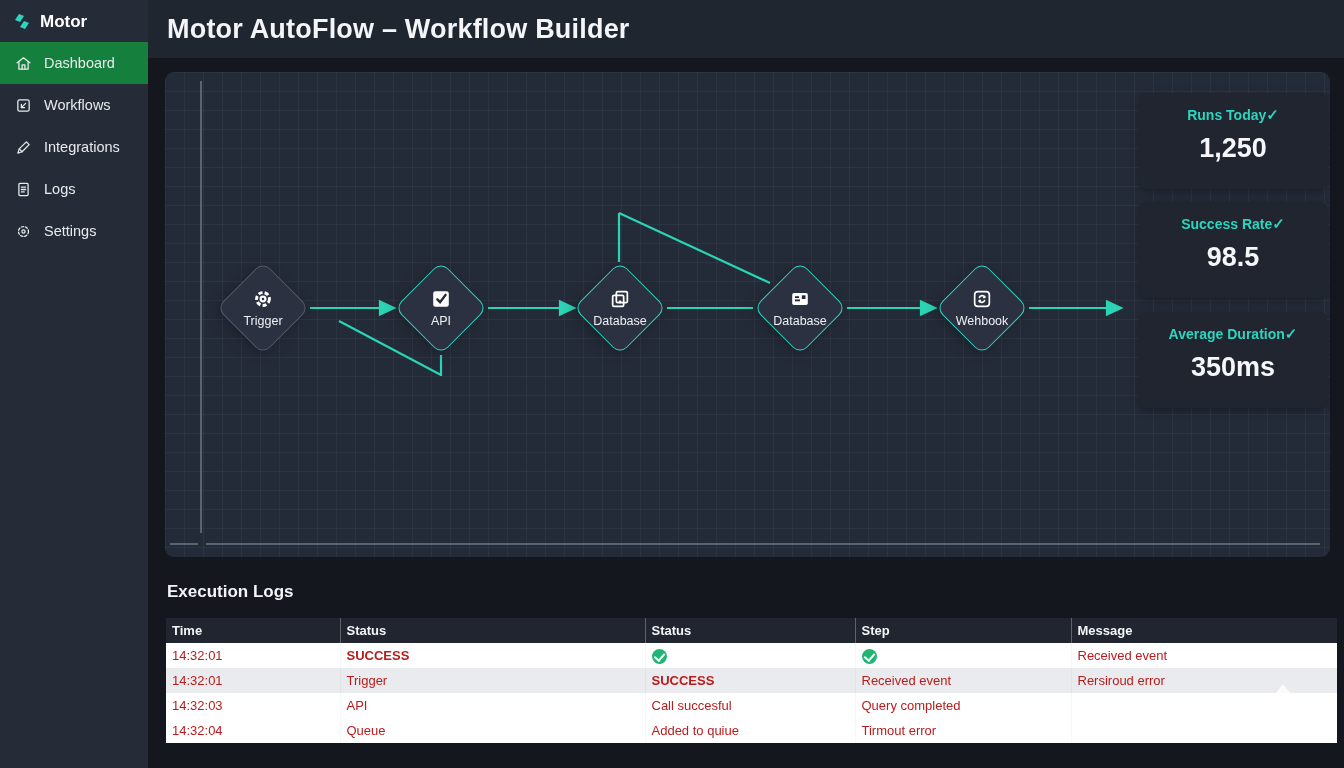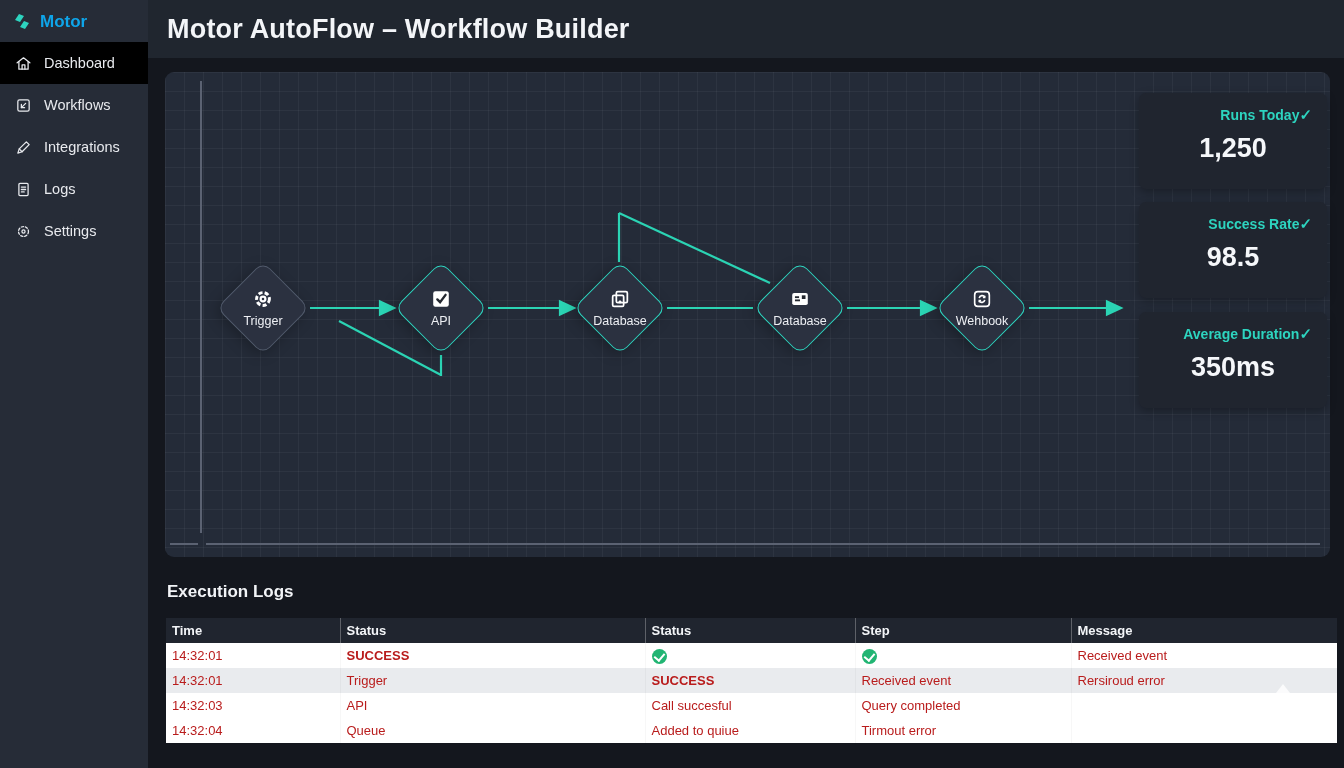--- a/index.html
+++ b/index.html
@@ -4,24 +4,24 @@
 <style>
   * { margin:0; padding:0; box-sizing:border-box; }
   html,body { width:1344px; height:768px; overflow:hidden; background:#14171e;
               font-family:"Liberation Sans", sans-serif; }
   .app { display:flex; width:1344px; height:768px; }
 
   
   .sidebar { width:148px; height:768px; background:#262c37; flex:0 0 148px; }
   .logo-row { display:flex; align-items:center; gap:8px; padding:12px 12px 10px 12px; }
   .logo-mark { width:20px; height:18px; flex:0 0 20px; }
-  .logo-text { color:#0ea5e9; font-size:17px; font-weight:700; }
+  .logo-text { color:#ffffff; font-size:17px; font-weight:700; }
   .nav-item { display:flex; align-items:center; gap:12px; height:42px; padding:0 14px;
               color:#e8eaee; font-size:14.5px; cursor:pointer; }
-  .nav-item.active { background:#000000; }
+  .nav-item.active { background:#15803d; }
   .nav-icon { width:18px; height:18px; flex:0 0 18px; display:flex; align-items:center; justify-content:center; }
   .nav-icon svg { width:17px; height:17px; stroke:#e8eaee; fill:none; stroke-width:1.8; stroke-linecap:round; stroke-linejoin:round; }
 
   
   .main { position:relative; width:1196px; height:768px; }
   .header { height:58px; background:#20262f; display:flex; align-items:center; padding-left:19px; }
   .page-title { color:#f3f5f8; font-size:27px; font-weight:700; letter-spacing:.2px; }
   .content { position:relative; width:1196px; height:710px; background:#14171e; }
 
   
@@ -39,21 +39,21 @@
   .node.gray { border-color:#515a6b; }
   .node-inner { position:absolute; inset:-14px; transform:rotate(-45deg);
                 display:flex; flex-direction:column; align-items:center; justify-content:center; gap:4px; }
   .node-label { color:#eef0f4; font-size:12.5px; }
   .node-icon { width:22px; height:22px; display:flex; align-items:center; justify-content:center; }
   .node-icon svg { width:22px; height:22px; }
 
   
   .stat-card { position:absolute; left:974px; width:188px; height:96px; background:#20252f;
                border-radius:7px; padding:13px 15px; box-shadow:0 3px 10px rgba(0,0,0,.3); }
-  .stat-top { display:flex; align-items:center; justify-content:flex-end; }
+  .stat-top { display:flex; align-items:center; justify-content:center; }
   .stat-label { color:#2dd4bf; font-size:14px; font-weight:700; }
   .stat-check { color:#2dd4bf; font-size:15px; font-weight:700; }
   .stat-value { color:#f5f7fa; font-size:27px; font-weight:700; margin-top:9px;text-align:center; }
 
   
   .logs-heading { position:absolute; left:19px; top:524px; color:#f2f4f7; font-size:17px; font-weight:700; }
   .logs-table { position:absolute; left:18px; top:560px; width:1171px; border-collapse:collapse;
                 table-layout:fixed; font-size:13px; }
   .logs-table th { background:#20252f; color:#f3f5f8; text-align:left; font-weight:700;
                    height:25px; padding:0 0 0 6px; border-right:1px solid rgba(255,255,255,.28); }

